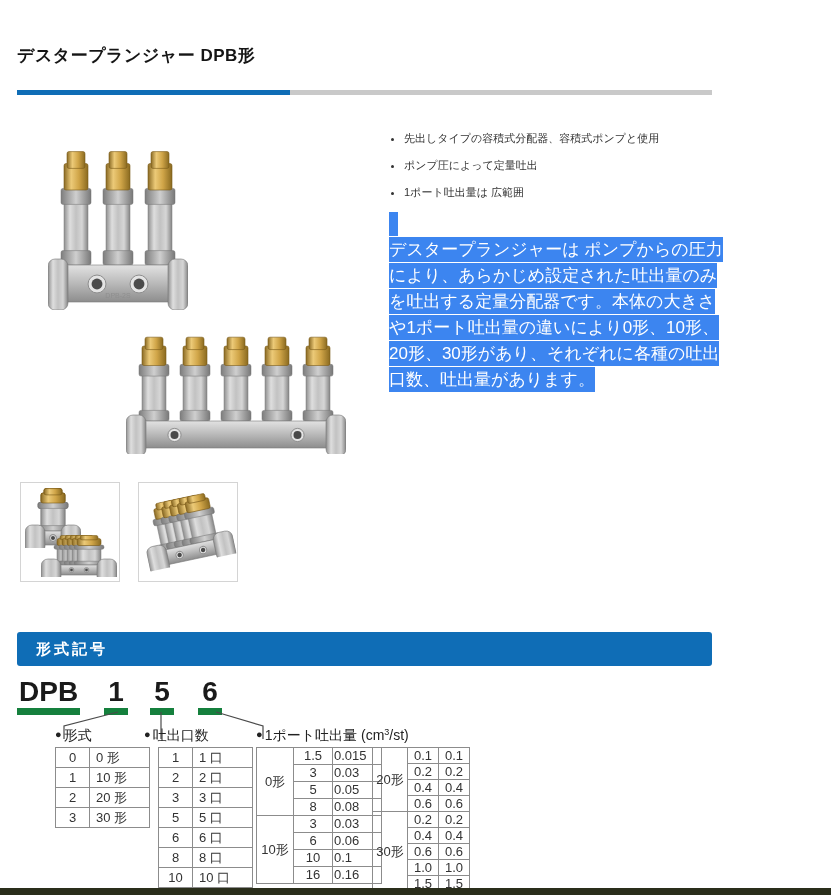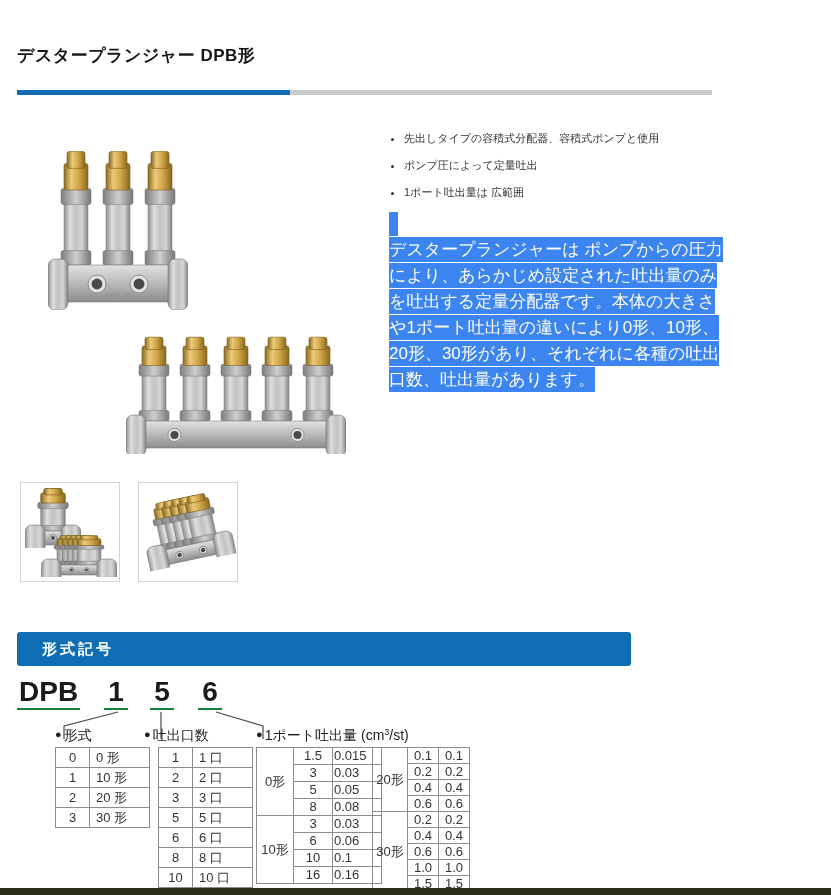--- a/index.html
+++ b/index.html
@@ -32,28 +32,28 @@
   .photo-5port{left:126px;top:336px;width:220px;height:118px;}
   .thumb{width:100px;height:100px;border:1px solid #d4d4d4;background:#fff;box-sizing:border-box;overflow:hidden;cursor:pointer;}
   .thumb1{left:20px;top:482px;}
   .thumb2{left:138px;top:482px;}
   .thumb .t3{position:absolute;left:4px;top:5px;}
   .thumb .t5{position:absolute;left:20px;top:52px;}
   .thumb2 .tilt{position:absolute;left:4px;top:14px;transform:rotate(-12deg);}
 
   
   .section-bar{
-    left:17px;top:632px;width:614px;height:34px;background:#0f6db6;border-radius:3px;
-    color:#fff;font-size:15px;font-weight:bold;line-height:34px;padding-left:25px;
+    left:17px;top:632px;width:695px;height:34px;background:#0f6db6;border-radius:3px;
+    color:#fff;font-size:15px;font-weight:bold;line-height:34px;padding-left:19px;
     letter-spacing:3px;box-sizing:border-box;
   }
 
   
   .model-code{left:17px;top:676px;width:280px;height:40px;font-size:28px;font-weight:bold;color:#1a1a1a;}
-  .model-code span{position:absolute;display:inline-block;border-bottom:2px solid #15803d;line-height:32px;padding:0 2px 0 2px;}
+  .model-code span{position:absolute;display:inline-block;border-bottom:7px solid #15803d;line-height:32px;padding:0 2px 0 2px;}
   .mc-prefix{left:0;}
   .mc-d1{left:87px;width:20px;text-align:center;}
   .mc-d2{left:133px;width:20px;text-align:center;}
   .mc-d3{left:181px;width:20px;text-align:center;}
 
   .leader-lines{left:0;top:709px;}
 
   
   .cap{top:727px;font-size:14px;color:#222;white-space:nowrap;}
   .cap .bullet{font-size:11px;vertical-align:2px;margin-right:2px;}

